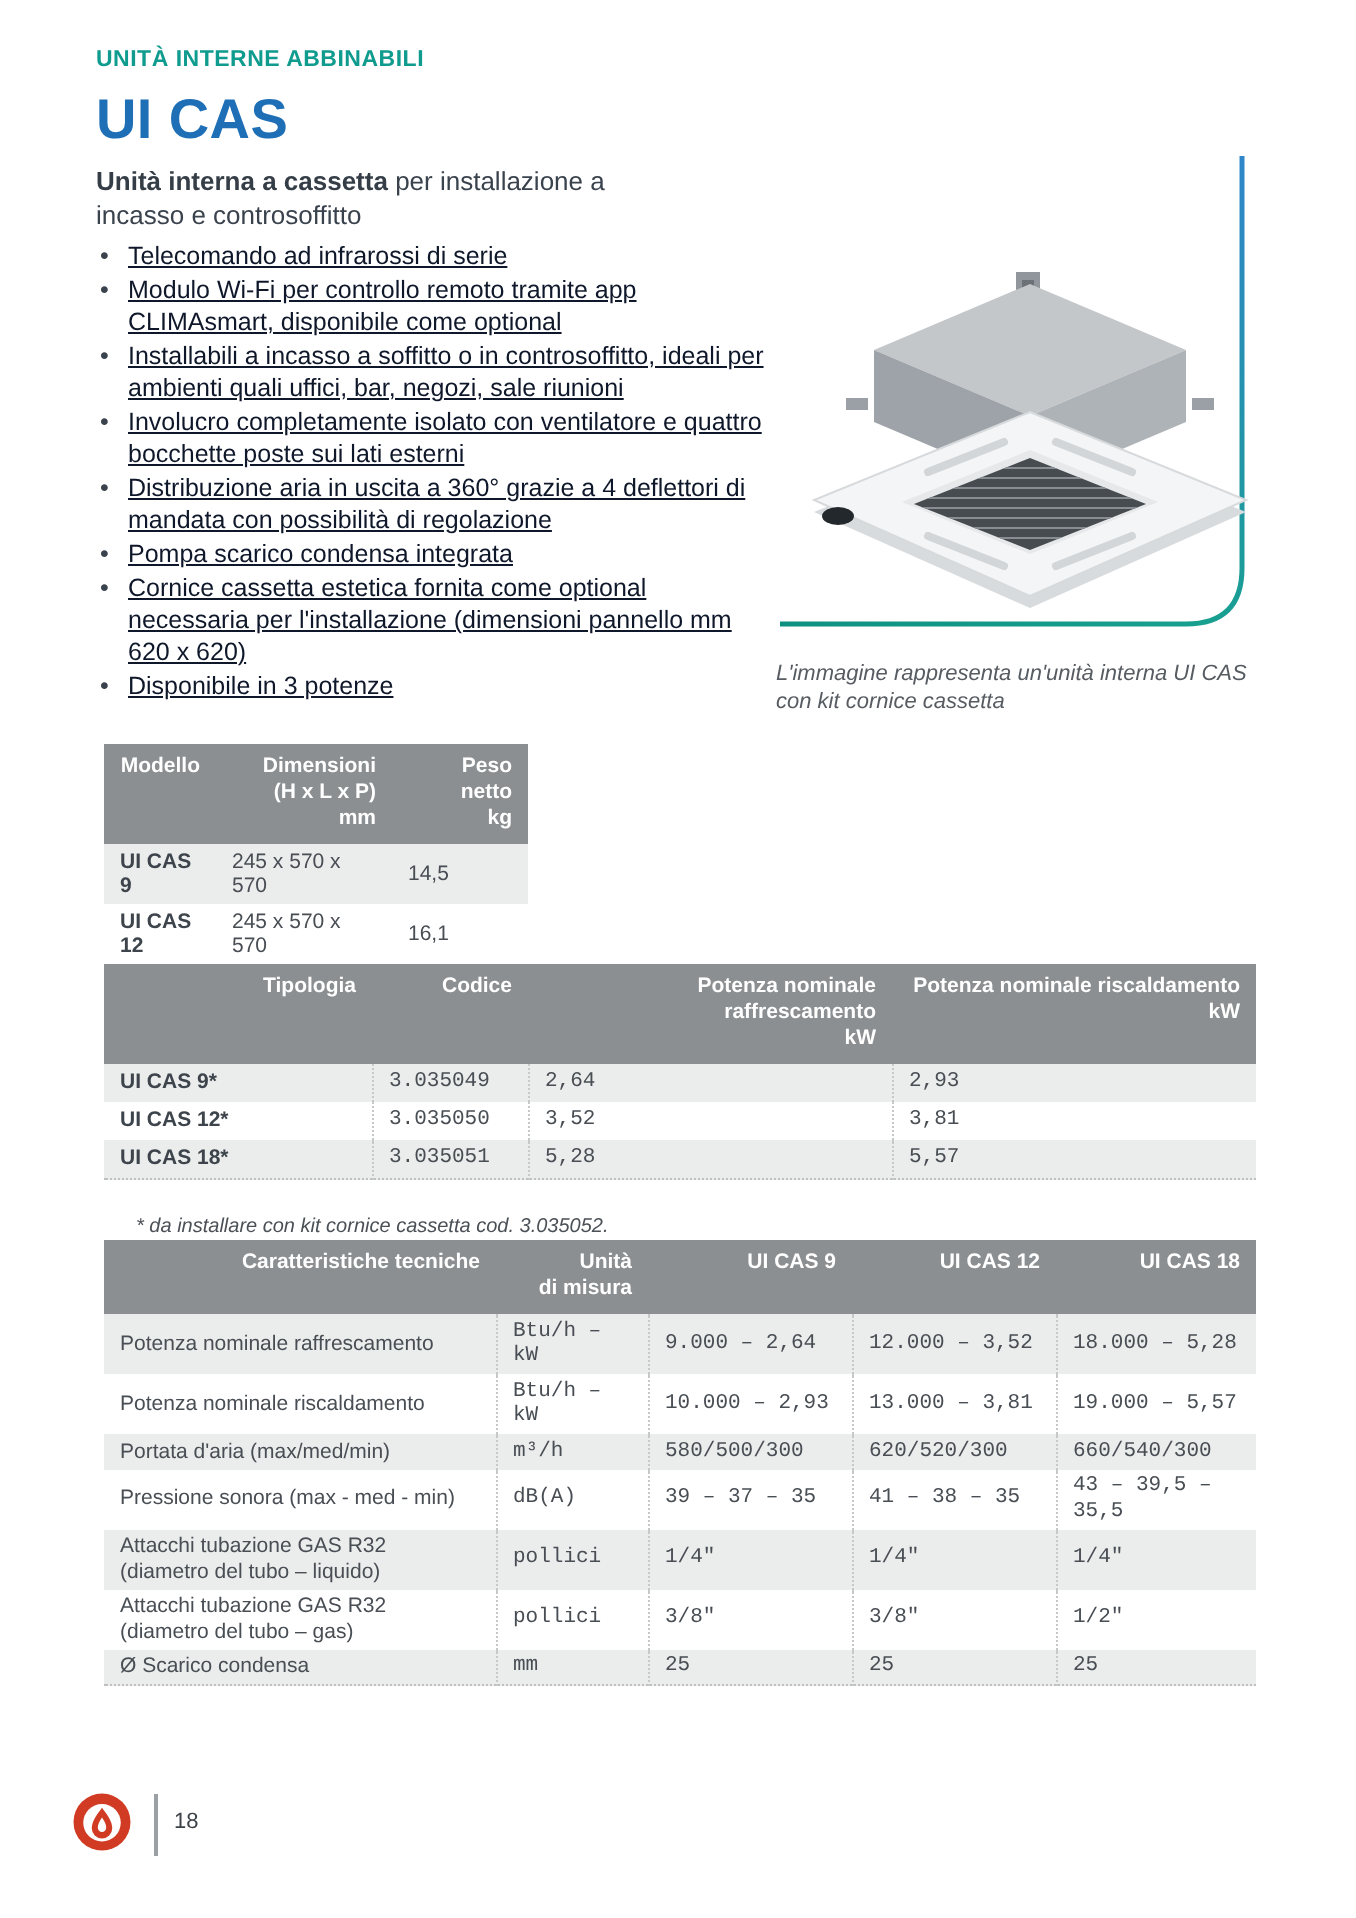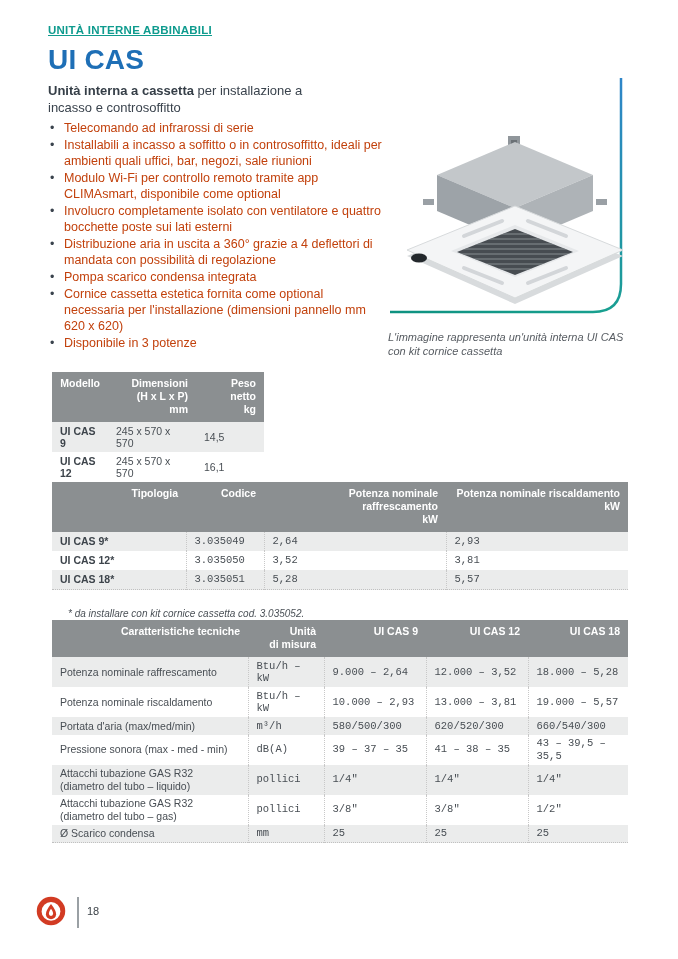--- a/index.html
+++ b/index.html
@@ -3,37 +3,37 @@
 <meta charset="utf-8">
 <style>
   html,body{margin:0;padding:0;background:#e9e9e9;}
   .page{
     position:relative;width:678px;height:959px;background:#ffffff;
     font-family:"Liberation Sans", sans-serif;color:#3a434d;overflow:hidden;
     margin:0 auto;
   }
   .kicker{
     position:absolute;left:48px;top:24px;font-size:11.5px;font-weight:bold;
-    color:#0f9b8e;letter-spacing:.25px;text-decoration:underline;
+    color:#0f9b8e;letter-spacing:.25px;
   }
   .title{
     position:absolute;left:48px;top:44px;margin:0;font-size:28px;line-height:32px;
     font-weight:bold;color:#1e6fb6;letter-spacing:.2px;
   }
   .subtitle{
     position:absolute;left:48px;top:82px;margin:0;width:280px;
     font-size:13px;line-height:17px;color:#3a434d;
   }
   .subtitle strong{font-weight:bold;color:#353e47;}
   .features{
     position:absolute;left:48px;top:120px;width:338px;margin:0;padding:0;list-style:none;
   }
   .features li{
     position:relative;padding-left:16px;font-size:12.5px;line-height:16px;
-    color:#c2410c;margin-bottom:1px;
+    color:#0f172a;margin-bottom:1px;text-decoration:underline;
   }
   .features li::before{content:"•";position:absolute;left:2px;top:0;color:#3a434d;}
   .figure{position:absolute;left:386px;top:128px;width:258px;height:192px;}
   .curve{position:absolute;left:380px;top:70px;width:260px;height:250px;pointer-events:none;}
   .caption{
     position:absolute;left:388px;top:330px;margin:0;width:292px;
     font-size:11px;line-height:14px;font-style:italic;color:#575c62;white-space:pre-line;
   }
   table.tbl{
     position:absolute;border-collapse:collapse;table-layout:fixed;
@@ -70,22 +70,22 @@
 <body>
 
 <div class="page">
 
   <div class="kicker">UNITÀ INTERNE ABBINABILI</div>
   <h1 class="title">UI CAS</h1>
   <p class="subtitle"><strong>Unità interna a cassetta</strong><span> per installazione a incasso e controsoffitto</span></p>
 
   <ul class="features">
       <li>Telecomando ad infrarossi di serie</li>
+      <li>Modulo Wi-Fi per controllo remoto tramite app CLIMAsmart, disponibile come optional</li>
       <li>Installabili a incasso a soffitto o in controsoffitto, ideali per ambienti quali uffici, bar, negozi, sale riunioni</li>
-      <li>Modulo Wi-Fi per controllo remoto tramite app CLIMAsmart, disponibile come optional</li>
       <li>Involucro completamente isolato con ventilatore e quattro bocchette poste sui lati esterni</li>
       <li>Distribuzione aria in uscita a 360° grazie a 4 deflettori di mandata con possibilità di regolazione</li>
       <li>Pompa scarico condensa integrata</li>
       <li>Cornice cassetta estetica fornita come optional necessaria per l'installazione (dimensioni pannello mm 620 x 620)</li>
       <li>Disponibile in 3 potenze</li>
     </ul>
 
   <svg class="curve" viewBox="0 0 260 250">
     <defs>
       <linearGradient id="curveGrad" gradientUnits="userSpaceOnUse" x1="241" y1="8" x2="10" y2="242">

